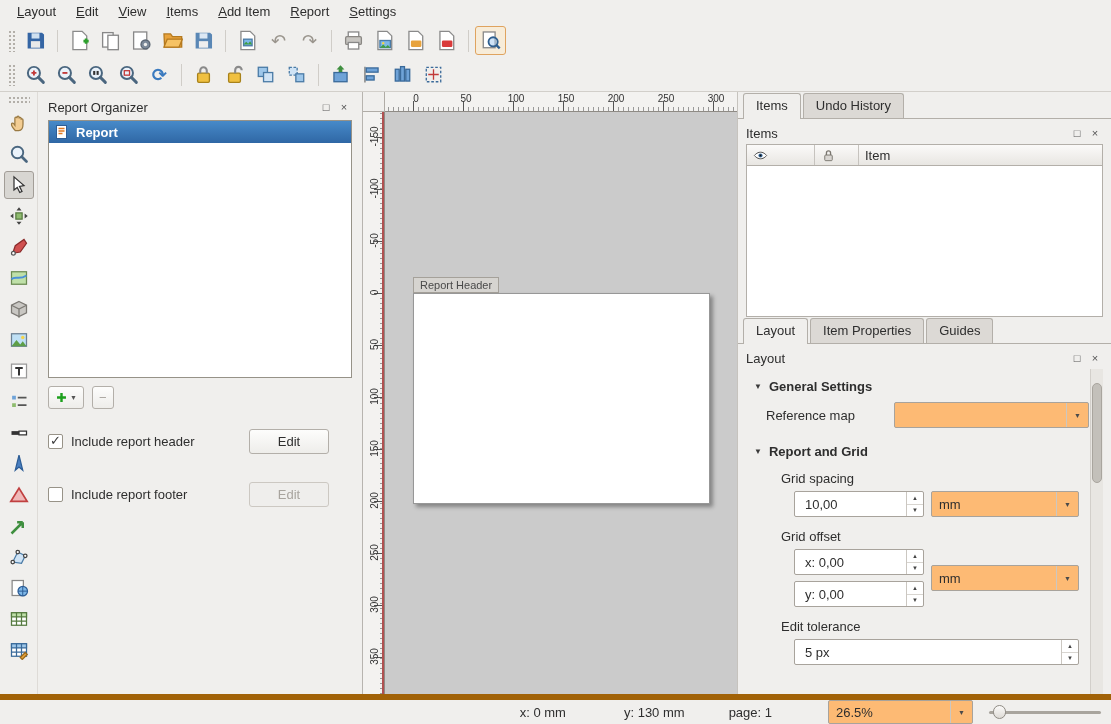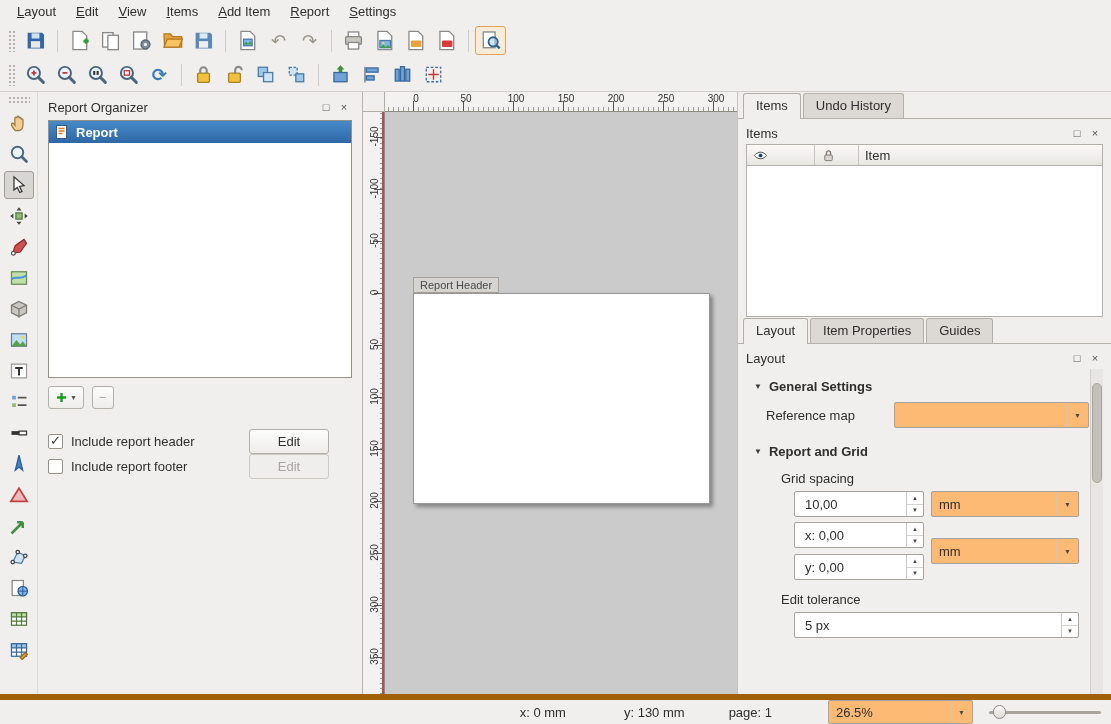--- a/index.html
+++ b/index.html
@@ -41,21 +41,21 @@
   .tree{background:#fff;border:1px solid #969288;height:258px;margin-top:2px;overflow:hidden}
   .tree-row{height:22px;display:flex;align-items:center;gap:6px;padding-left:5px}
   .tree-row.selected{background:linear-gradient(#478ac9,#2f67a5);color:#fff;font-weight:bold}
   .tree-icon{width:16px;height:16px;flex:none}
   .organizer-btns{display:flex;gap:8px;margin-top:8px}
   .small-btn{height:23px;border:1px solid #b3afa9;border-radius:3px;background:linear-gradient(#fdfdfc,#eeedea);display:flex;align-items:center;justify-content:center;padding:0 6px;gap:2px}
   .small-btn svg{width:13px;height:13px}
   .small-btn .dd{font-size:7px;color:#555}
   .small-btn.disabled{color:#a7a39c}
   .check-row{display:flex;align-items:center;margin-top:20px}
-  .check-row + .check-row{margin-top:0}
+  .check-row + .check-row{margin-top:28px}
   .checkbox{width:15px;height:15px;border:1px solid #989388;background:#fff;border-radius:2px;position:relative;flex:none}
   .checkbox.checked::after{content:"\2713";position:absolute;left:1px;top:-2px;font-size:13px;color:#3a3a3a;font-weight:bold}
   .check-label{margin-left:8px;width:178px}
   .push-btn{min-width:80px;height:25px;display:flex;align-items:center;justify-content:center;border:1px solid #b3afa9;border-radius:3px;background:linear-gradient(#fdfdfc,#eeedea)}
   .push-btn.disabled{color:#a8a49e;background:#efeeec;border-color:#ccc8c2}
 
   
   .canvas-wrap{width:375px;display:flex;flex-direction:column;background:#cbcbcb;border-left:1px solid #b7b4af}
   .ruler-row{display:flex;height:20px;flex:none}
   .ruler-corner{width:22px;height:20px;background:#f0efed;border-right:1px solid #b0aca6;border-bottom:1px solid #b0aca6}
@@ -577,20 +577,21 @@
                 <span class="btns">
                     <span>▲</span>
                     <span>▼</span>
                   </span>
               </div>
               <div class="combo" style="width:148px">
                 <span class="val">mm</span>
                 <span class="arrow">▼</span>
               </div>
             </div>
+            <div class="sub-label">Grid offset</div>
             <div class="ctl-row">
               <div class="offset-left">
                 <div class="spin" style="width:130px">
                   <span class="val">x: 0,00</span>
                   <span class="btns">
                       <span>▲</span>
                       <span>▼</span>
                     </span>
                 </div>
                 <div class="spin" style="width:130px">

